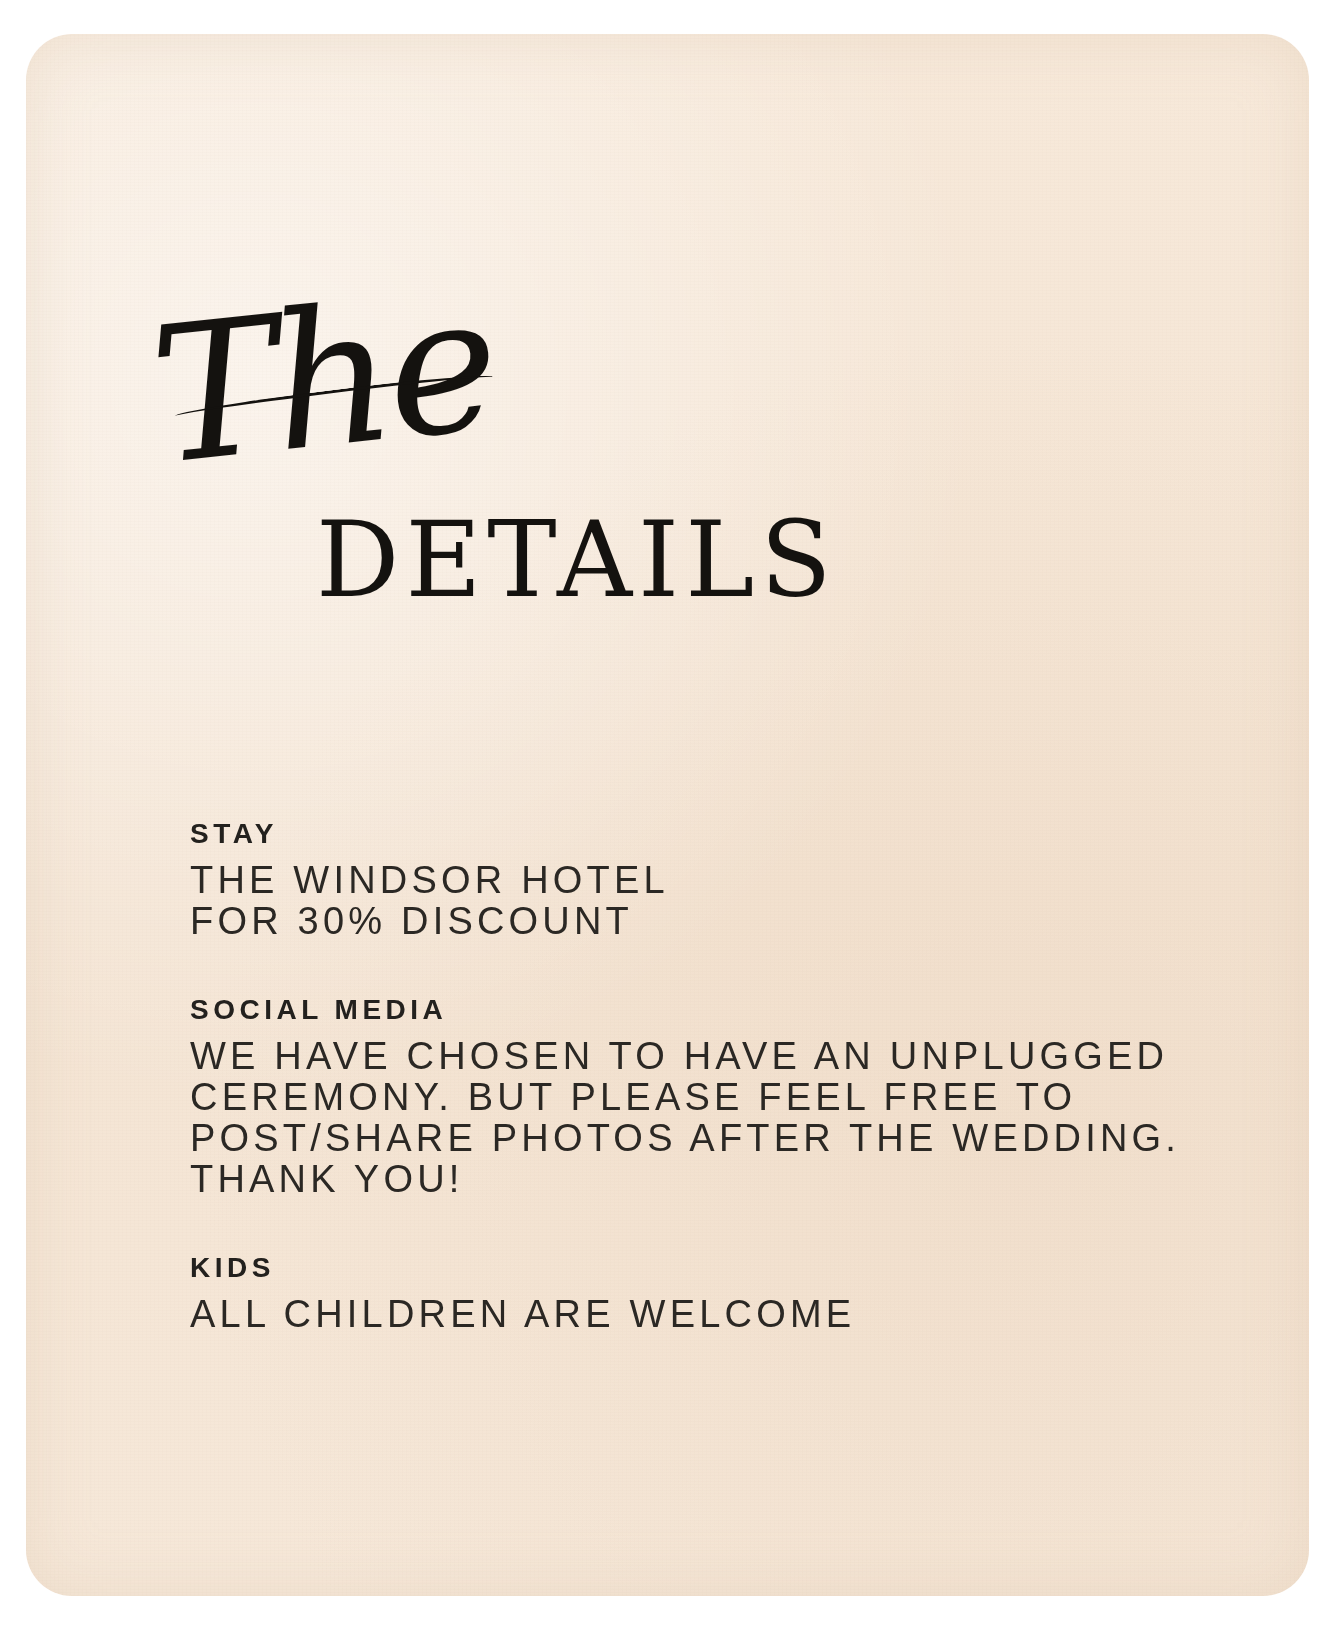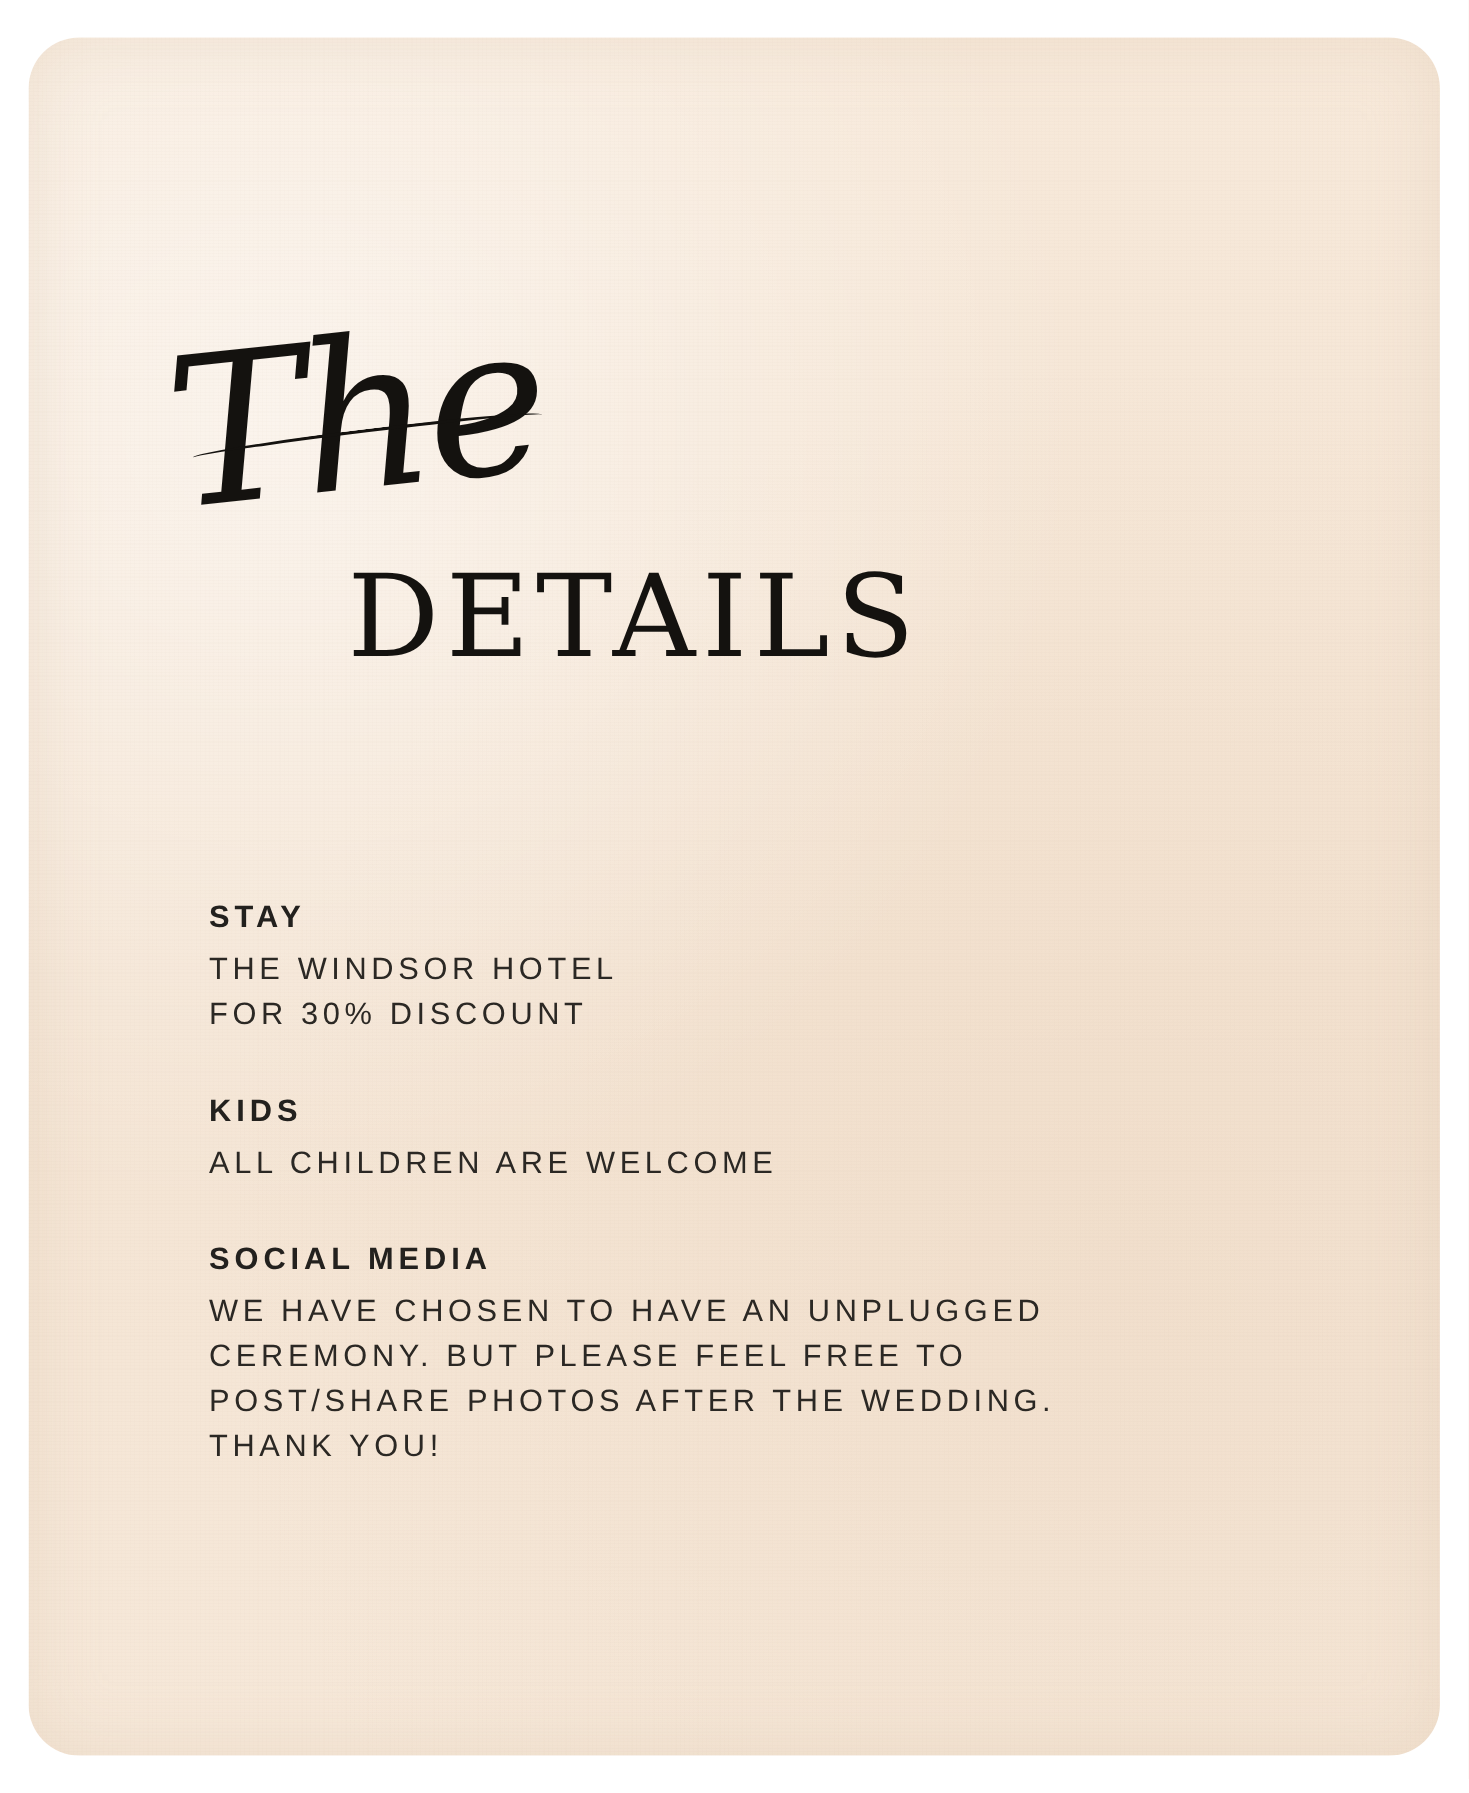--- a/index.html
+++ b/index.html
@@ -115,21 +115,21 @@
     font-size: 28px;
     font-weight: 700;
     letter-spacing: 4.5px;
     color: #23211e;
     margin: 0 0 10px 0;
     white-space: nowrap;
   }
 
   .section-line {
     font-family: "Liberation Sans", sans-serif;
-    font-size: 28px;
+    font-size: 38px;
     font-weight: 400;
     letter-spacing: 4.2px;
     color: #2b2824;
     line-height: 41px;
     white-space: nowrap;
   }
 </style>
 </head>
 <body>
 
@@ -147,28 +147,28 @@
     <div class="sections">
 
       <div class="section">
         <div class="section-heading">STAY</div>
         <div class="section-line">THE WINDSOR HOTEL</div>
         <div class="section-line">FOR 30% DISCOUNT</div>
       </div>
 
 
       <div class="section">
-        <div class="section-heading">KIDS</div>
-        <div class="section-line">ALL CHILDREN ARE WELCOME</div>
-      </div>
-
-      <div class="section">
         <div class="section-heading">SOCIAL MEDIA</div>
         <div class="section-line">WE HAVE CHOSEN TO HAVE AN UNPLUGGED</div>
         <div class="section-line">CEREMONY. BUT PLEASE FEEL FREE TO</div>
         <div class="section-line">POST/SHARE PHOTOS AFTER THE WEDDING.</div>
         <div class="section-line">THANK YOU!</div>
+      </div>
+
+      <div class="section">
+        <div class="section-heading">KIDS</div>
+        <div class="section-line">ALL CHILDREN ARE WELCOME</div>
       </div>
 
     </div>
   </div>
 
 </div>
 
 </body></html>

